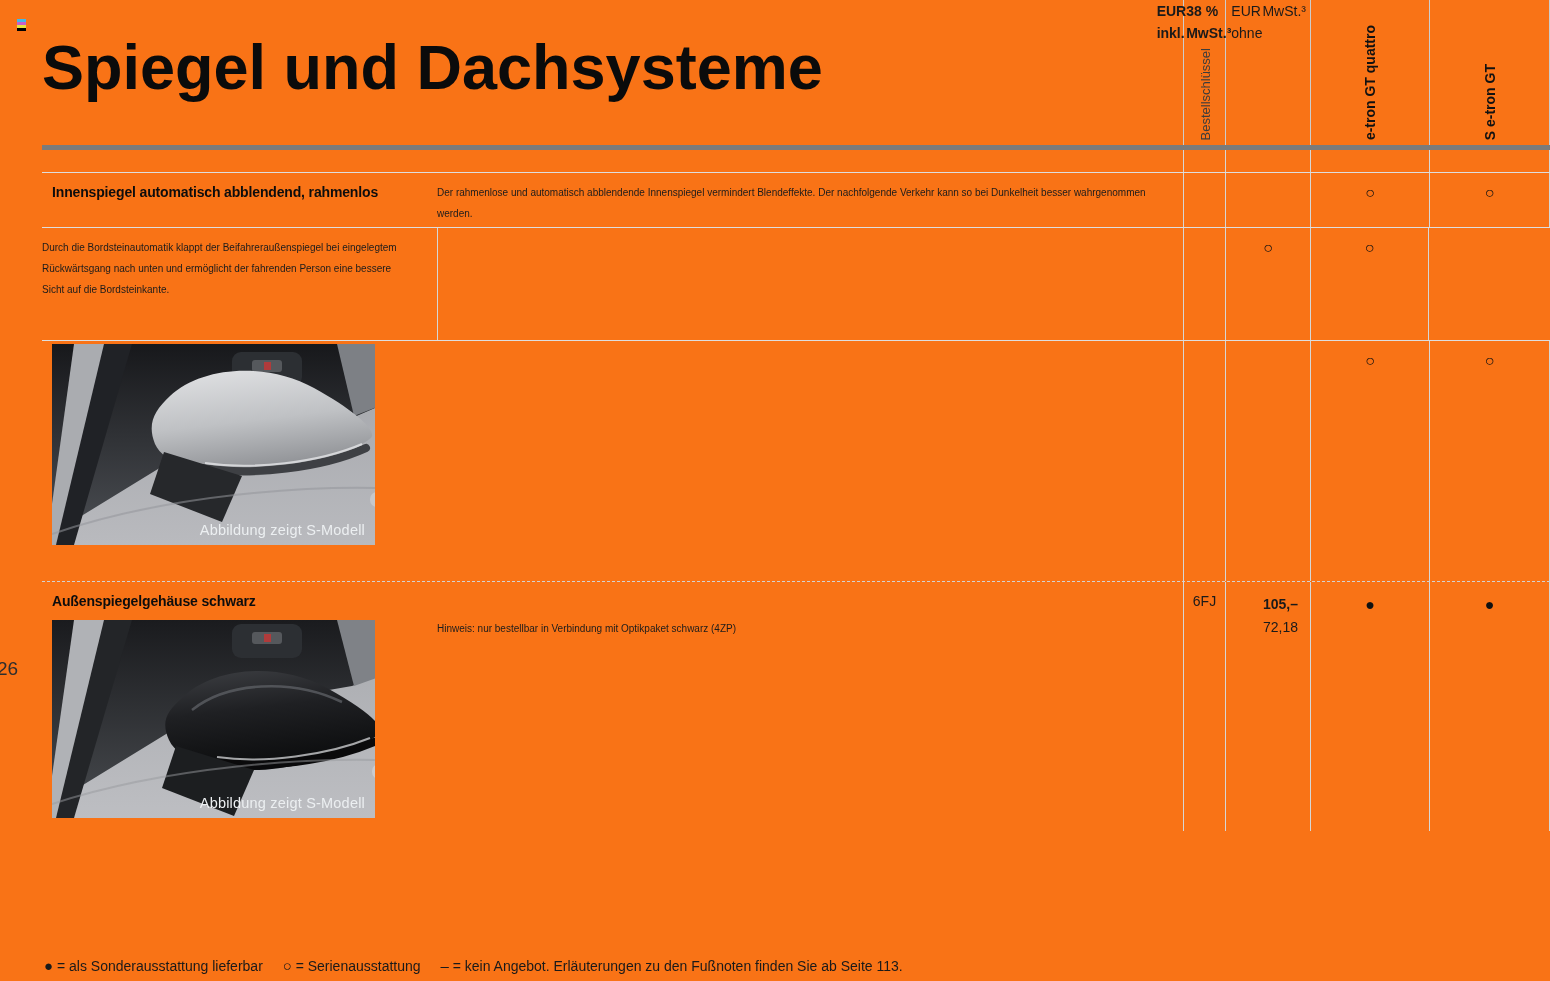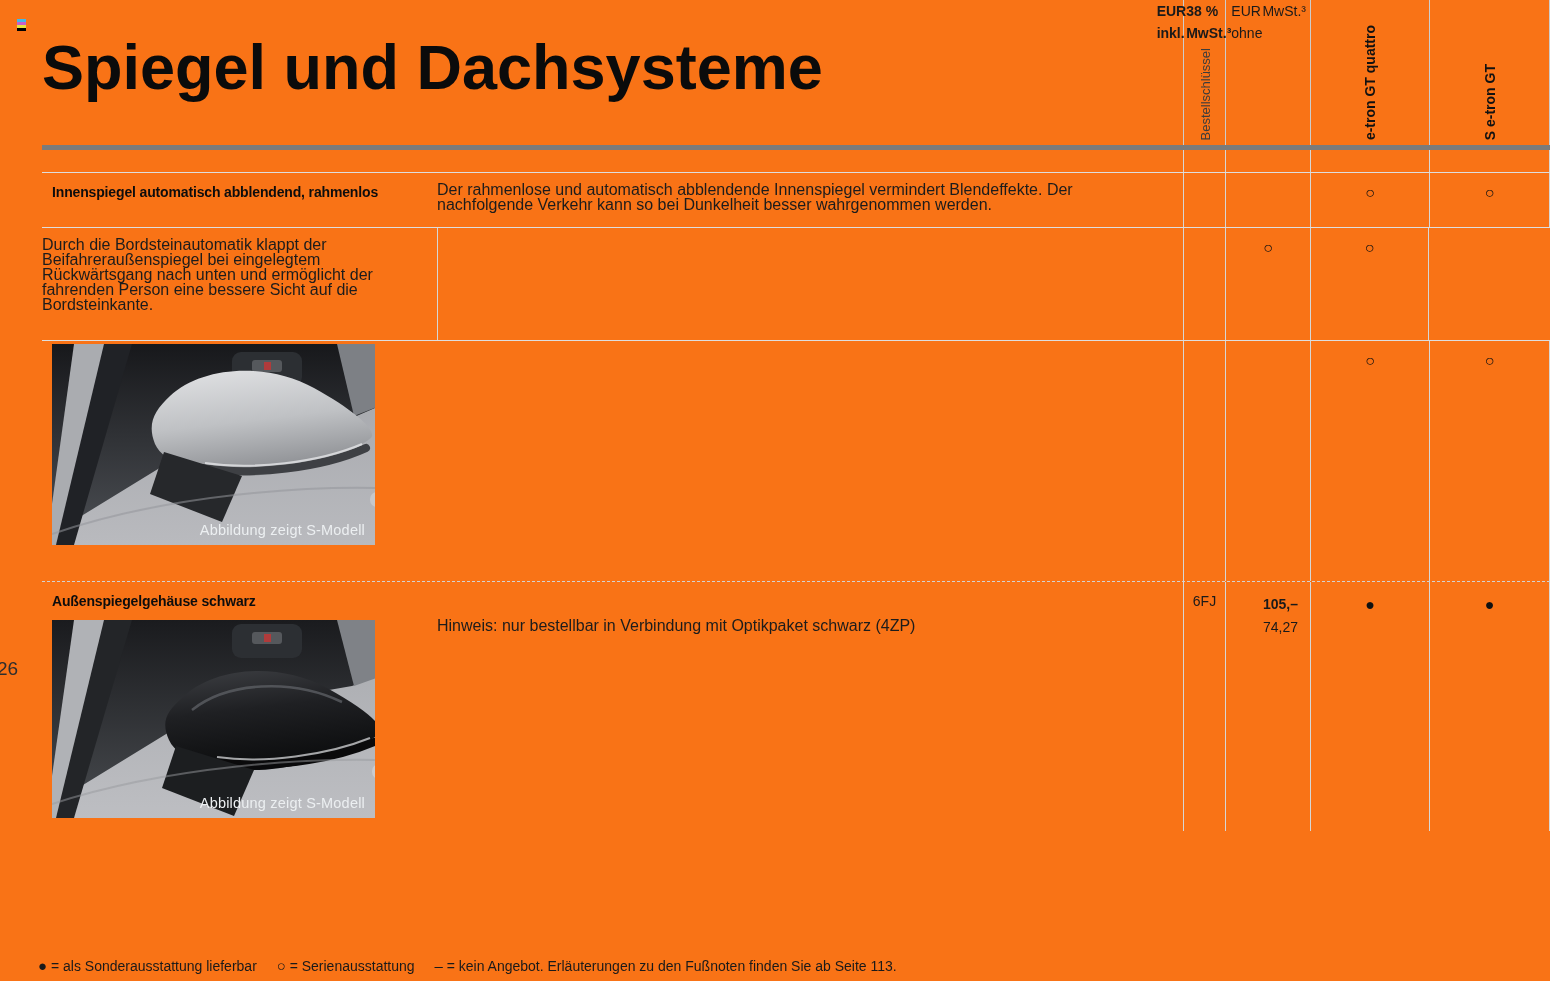--- a/index.html
+++ b/index.html
@@ -54,21 +54,21 @@
   .r1{height:55px;}
   .r2{height:113px;}
   .r3{height:241px;}
   .r4{height:250px;}
 
   .lbl{
     font-weight:700;font-size:14px;letter-spacing:-0.15px;line-height:21px;
     padding:9px 0 0 10px;color:#0d0d0d;
   }
   .desc{
-    font-size:16px;line-height:15px;padding:9px 26px 0 0;color:#1c1c1c;
+    font-size:10px;line-height:21px;padding:9px 26px 0 0;color:#1c1c1c;
   }
   .desc p{margin:0 0 14px 0;}
   .code{font-size:14px;text-align:center;padding-top:11px;color:#1a1a1a;}
   .price{font-size:14px;text-align:right;padding:11px 12px 0 3px;line-height:23px;}
   .price .incl{font-weight:700;}
   .mark{text-align:center;font-size:16px;line-height:16px;padding-top:12px;color:#111;}
   .mark.filled{padding-top:15px;}
 
   .photo{
     position:relative;width:323px;margin-left:10px;overflow:hidden;background:#9aa0a4;
@@ -77,21 +77,21 @@
   .photo.p2{height:198px;margin-top:8px;}
   .photo svg{display:block;}
   .caption{
     position:absolute;right:10px;bottom:7px;font-size:14.5px;color:#eceff1;
     letter-spacing:0.2px;
   }
   .hinweis{padding-top:36px;}
 
   
   .legend{
-    position:absolute;left:38px;top:957px;font-size:14px;color:#1a1a1a;white-space:nowrap;
+    position:absolute;left:44px;top:957px;font-size:14px;color:#1a1a1a;white-space:nowrap;
   }
   .legend .sym{font-size:15px;}
   .legend .grp{margin-right:16px;}
 </style>
 </head>
 <body>
 
 <div class="page">
 
   <div class="cmyk">
@@ -245,21 +245,21 @@
             <path d="M 0,184 C 110,148 260,134 369,142" stroke="#97999e" stroke-width="2" fill="none" opacity="0.5"></path>
             <rect x="320" y="144" width="44" height="15" rx="7" fill="#caccd0"></rect>
           </svg>
           <span class="caption">Abbildung zeigt S-Modell</span>
         </div>
       </div>
       <div class="cell desc hinweis">Hinweis: nur bestellbar in Verbindung mit Optikpaket schwarz (4ZP)</div>
       <div class="cell vb code">6FJ</div>
       <div class="cell vb price">
         <div class="incl">105,–</div>
-        <div>74,27</div>
+        <div>72,18</div>
       </div>
       <div class="cell vb mark filled">●</div>
       <div class="cell vb vbr mark filled">●</div>
     </div>
 
   </div>
 
   <div class="legend">
     <span class="grp"><span class="sym">●</span> <span>= als Sonderausstattung lieferbar</span></span>
     <span class="grp"><span class="sym">○</span> <span>= Serienausstattung</span></span>

